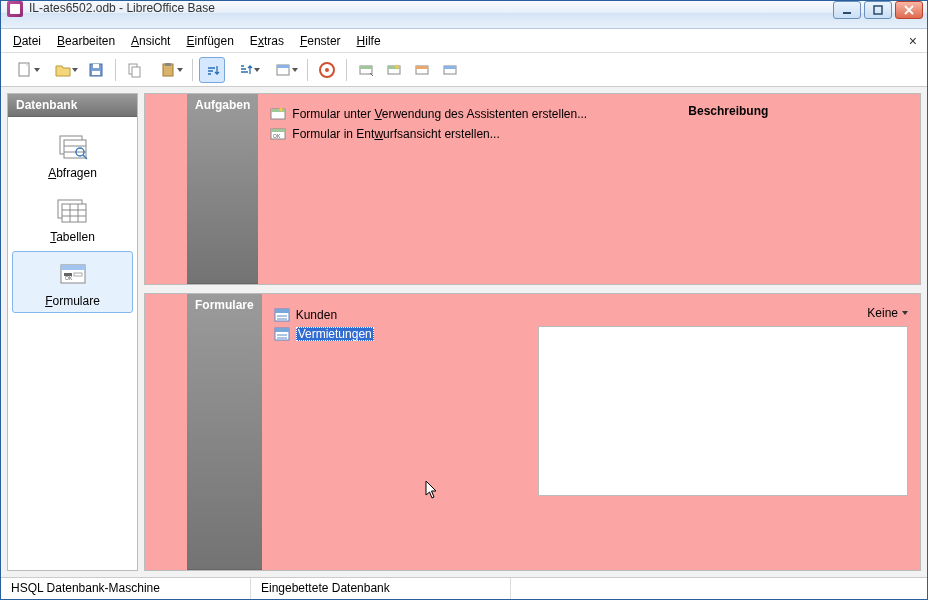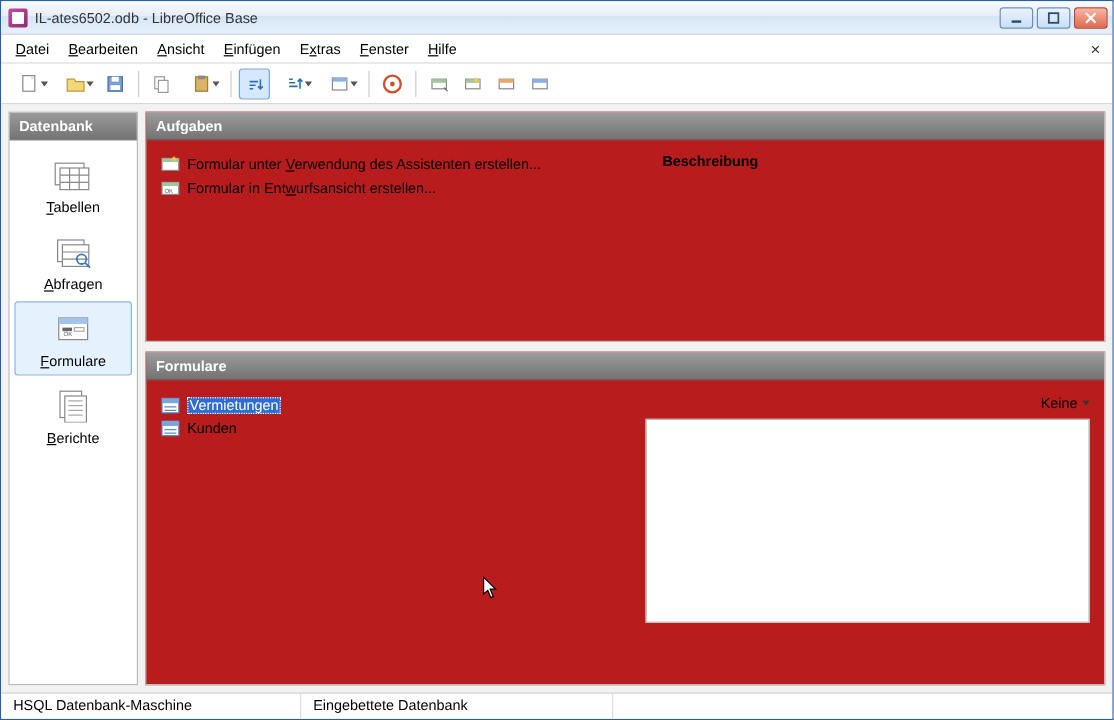--- a/index.html
+++ b/index.html
@@ -13,21 +13,20 @@
     overflow: hidden;
     display: flex;
     flex-direction: column;
     border: 1px solid #2a5f9e;
   }
   
   .titlebar {
     height: 28px;
     background: linear-gradient(to bottom, #f7fbff 0%, #e6eef8 45%, #d5e4f5 46%, #e8f1fb 100%);
     display: flex;
-    align-items: center;
     padding: 0 4px 0 6px;
     border-bottom: 1px solid #b8c8dc;
   }
   .titlebar .app-icon {
     width: 16px; height: 16px;
     background: linear-gradient(135deg,#c44da0,#8d2b72);
     border-radius: 2px;
     margin-right: 6px;
     position: relative;
   }
@@ -70,41 +69,41 @@
   .tbtn.dd { width:36px; }
   .tbtn .dd-arrow {
     position:absolute; right:2px; top:50%; transform:translateY(-50%);
     width:0;height:0;border-left:3px solid transparent;border-right:3px solid transparent;border-top:4px solid #555;
   }
   .tsep { width:1px; height:22px; background:#ccc; margin:0 4px; }
   .tbtn svg { width:18px; height:18px; }
   
   .body-wrap { flex:1; display:flex; background:#f2f2f2; padding:6px; gap:6px; min-height:0; }
   .side-panel {
-    width:108px; background:#fff; border:1px solid #bbb;
+    width:131px; background:#fff; border:1px solid #bbb;
     display:flex; flex-direction:column;
   }
   .panel-header {
     background: linear-gradient(to bottom,#9b9b9b,#737373);
     color:#fff; font-weight:bold; padding:4px 8px;
     border-bottom:1px solid #666;
   }
   .side-items { padding:6px 4px; display:flex; flex-direction:column; gap:2px; }
   .side-item {
     padding:6px 2px 4px; text-align:center; border:1px solid transparent;
     border-radius:3px; cursor:default;
   }
   .side-item.selected { border-color:#86b7ec; background:#e6f1fe; }
   .side-item .icon-box { height:32px; display:flex; align-items:center; justify-content:center; margin-bottom:4px; }
   .side-item .label { font-size:12px; }
   .underline-first::first-letter { text-decoration: underline; }
   
   .main-panel { flex:1; display:flex; flex-direction:column; gap:8px; min-height:0; }
   .section {
-    background:#b91c1c; border:1px solid #bbb; display:flex; flex-direction:column;
+    background:#fca5a5; border:1px solid #bbb; display:flex; flex-direction:row;padding-left:42px;
   }
   .section.tasks { height:192px; }
   .section.objects { flex:1; min-height:0; }
   .tasks-body { flex:1; display:flex; padding:10px 12px; gap:12px; }
   .task-list { flex:0 0 370px; }
   .task-item { display:flex; align-items:center; gap:6px; padding:2px 0; }
   .task-item .ic { width:16px; height:16px; flex:0 0 16px; }
   .desc-col { flex:1;margin-left:36px; }
   .desc-col .desc-title { font-weight:bold; margin-bottom:4px; }
   .objects-body { flex:1; display:flex; padding:12px; gap:12px; min-height:0; }
@@ -267,70 +266,57 @@
         <rect x="3" y="5" width="12" height="8" fill="#fff" stroke="#888"></rect>
         <rect x="3" y="5" width="12" height="3" fill="#8ab4e8"></rect>
       </svg>
   </div>
 </div>
 
 <div class="body-wrap">
   <div class="side-panel">
     <div class="panel-header">Datenbank</div>
     <div class="side-items">
+      <div class="side-item" id="si1">
+        <div class="icon-box">
+            <svg width="34" height="28" viewBox="0 0 34 28">
+              <rect x="4" y="4" width="22" height="18" fill="#fff" stroke="#888"></rect>
+              <rect x="8" y="8" width="22" height="18" fill="#fff" stroke="#888"></rect>
+              <line x1="8" y1="14" x2="30" y2="14" stroke="#888"></line>
+              <line x1="8" y1="20" x2="30" y2="20" stroke="#888"></line>
+              <circle cx="24" cy="20" r="4" fill="none" stroke="#3a7abf" stroke-width="1.5"></circle>
+              <line x1="27" y1="23" x2="31" y2="27" stroke="#3a7abf" stroke-width="1.5"></line>
+            </svg>
+          </div>
+        <div class="label underline-first">Abfragen</div>
+      </div>
       <div class="side-item" id="si0">
         <div class="icon-box">
             <svg width="34" height="28" viewBox="0 0 34 28">
               <rect x="2" y="4" width="24" height="18" fill="#fff" stroke="#888"></rect>
               <rect x="6" y="8" width="24" height="18" fill="#fff" stroke="#888"></rect>
               <line x1="6" y1="14" x2="30" y2="14" stroke="#888"></line>
               <line x1="6" y1="20" x2="30" y2="20" stroke="#888"></line>
               <line x1="14" y1="8" x2="14" y2="26" stroke="#888"></line>
               <line x1="22" y1="8" x2="22" y2="26" stroke="#888"></line>
             </svg>
           </div>
         <div class="label underline-first">Tabellen</div>
       </div>
-      <div class="side-item" id="si1">
-        <div class="icon-box">
-            <svg width="34" height="28" viewBox="0 0 34 28">
-              <rect x="4" y="4" width="22" height="18" fill="#fff" stroke="#888"></rect>
-              <rect x="8" y="8" width="22" height="18" fill="#fff" stroke="#888"></rect>
-              <line x1="8" y1="14" x2="30" y2="14" stroke="#888"></line>
-              <line x1="8" y1="20" x2="30" y2="20" stroke="#888"></line>
-              <circle cx="24" cy="20" r="4" fill="none" stroke="#3a7abf" stroke-width="1.5"></circle>
-              <line x1="27" y1="23" x2="31" y2="27" stroke="#3a7abf" stroke-width="1.5"></line>
-            </svg>
-          </div>
-        <div class="label underline-first">Abfragen</div>
-      </div>
       <div class="side-item selected" id="si2">
         <div class="icon-box">
             <svg width="34" height="26" viewBox="0 0 34 26">
               <rect x="5" y="4" width="24" height="18" fill="#fff" stroke="#888"></rect>
               <rect x="5" y="4" width="24" height="5" fill="#a3c4ee"></rect>
               <rect x="8" y="12" width="8" height="3" fill="#666"></rect>
               <rect x="18" y="12" width="8" height="3" fill="none" stroke="#aaa"></rect>
               <text x="9" y="19" font-size="5" fill="#555">OK</text>
             </svg>
           </div>
         <div class="label underline-first">Formulare</div>
-      </div>
-      <div class="side-item" id="si3">
-        <div class="icon-box">
-            <svg width="34" height="28" viewBox="0 0 34 28">
-              <rect x="6" y="2" width="18" height="22" fill="#fff" stroke="#888"></rect>
-              <rect x="10" y="6" width="18" height="22" fill="#fff" stroke="#888"></rect>
-              <line x1="13" y1="10" x2="25" y2="10" stroke="#aaa"></line>
-              <line x1="13" y1="14" x2="25" y2="14" stroke="#aaa"></line>
-              <line x1="13" y1="18" x2="25" y2="18" stroke="#aaa"></line>
-              <line x1="13" y1="22" x2="25" y2="22" stroke="#aaa"></line>
-            </svg>
-          </div>
-        <div class="label underline-first">Berichte</div>
       </div>
     </div>
   </div>
 
   <div class="main-panel">
     <div class="section tasks">
       <div class="panel-header">Aufgaben</div>
       <div class="tasks-body">
         <div class="task-list">
           <div class="task-item">
@@ -353,38 +339,38 @@
         <div class="desc-col">
           <div class="desc-title">Beschreibung</div>
         </div>
       </div>
     </div>
 
     <div class="section objects positioned">
       <div class="panel-header">Formulare</div>
       <div class="objects-body">
         <div class="obj-list">
+          <div class="obj-item" id="obj0">
+            <svg class="ic" viewBox="0 0 16 16">
+                <rect x="1" y="2" width="14" height="12" fill="#fff" stroke="#5a8ac6"></rect>
+                <rect x="1" y="2" width="14" height="4" fill="#7aa7d9"></rect>
+                <line x1="3" y1="9" x2="13" y2="9" stroke="#5a8ac6"></line>
+                <line x1="3" y1="12" x2="13" y2="12" stroke="#5a8ac6"></line>
+              </svg>
+            <span class="obj-label">Kunden</span>
+          </div>
           <div class="obj-item selected" id="obj1">
             <svg class="ic" viewBox="0 0 16 16">
                 <rect x="1" y="2" width="14" height="12" fill="#fff" stroke="#5a8ac6"></rect>
                 <rect x="1" y="2" width="14" height="4" fill="#7aa7d9"></rect>
                 <line x1="3" y1="9" x2="13" y2="9" stroke="#5a8ac6"></line>
                 <line x1="3" y1="12" x2="13" y2="12" stroke="#5a8ac6"></line>
               </svg>
             <span class="obj-label">Vermietungen</span>
           </div>
-          <div class="obj-item" id="obj0">
-            <svg class="ic" viewBox="0 0 16 16">
-                <rect x="1" y="2" width="14" height="12" fill="#fff" stroke="#5a8ac6"></rect>
-                <rect x="1" y="2" width="14" height="4" fill="#7aa7d9"></rect>
-                <line x1="3" y1="9" x2="13" y2="9" stroke="#5a8ac6"></line>
-                <line x1="3" y1="12" x2="13" y2="12" stroke="#5a8ac6"></line>
-              </svg>
-            <span class="obj-label">Kunden</span>
-          </div>
         </div>
         <div class="obj-right">
           <div class="view-chooser">
             <span>Keine</span>
             <span class="dd-arrow"></span>
           </div>
           <div class="preview-box"></div>
         </div>
       </div>
       <svg class="cursor" style="left:280px; top:186px;" viewBox="0 0 14 20">

